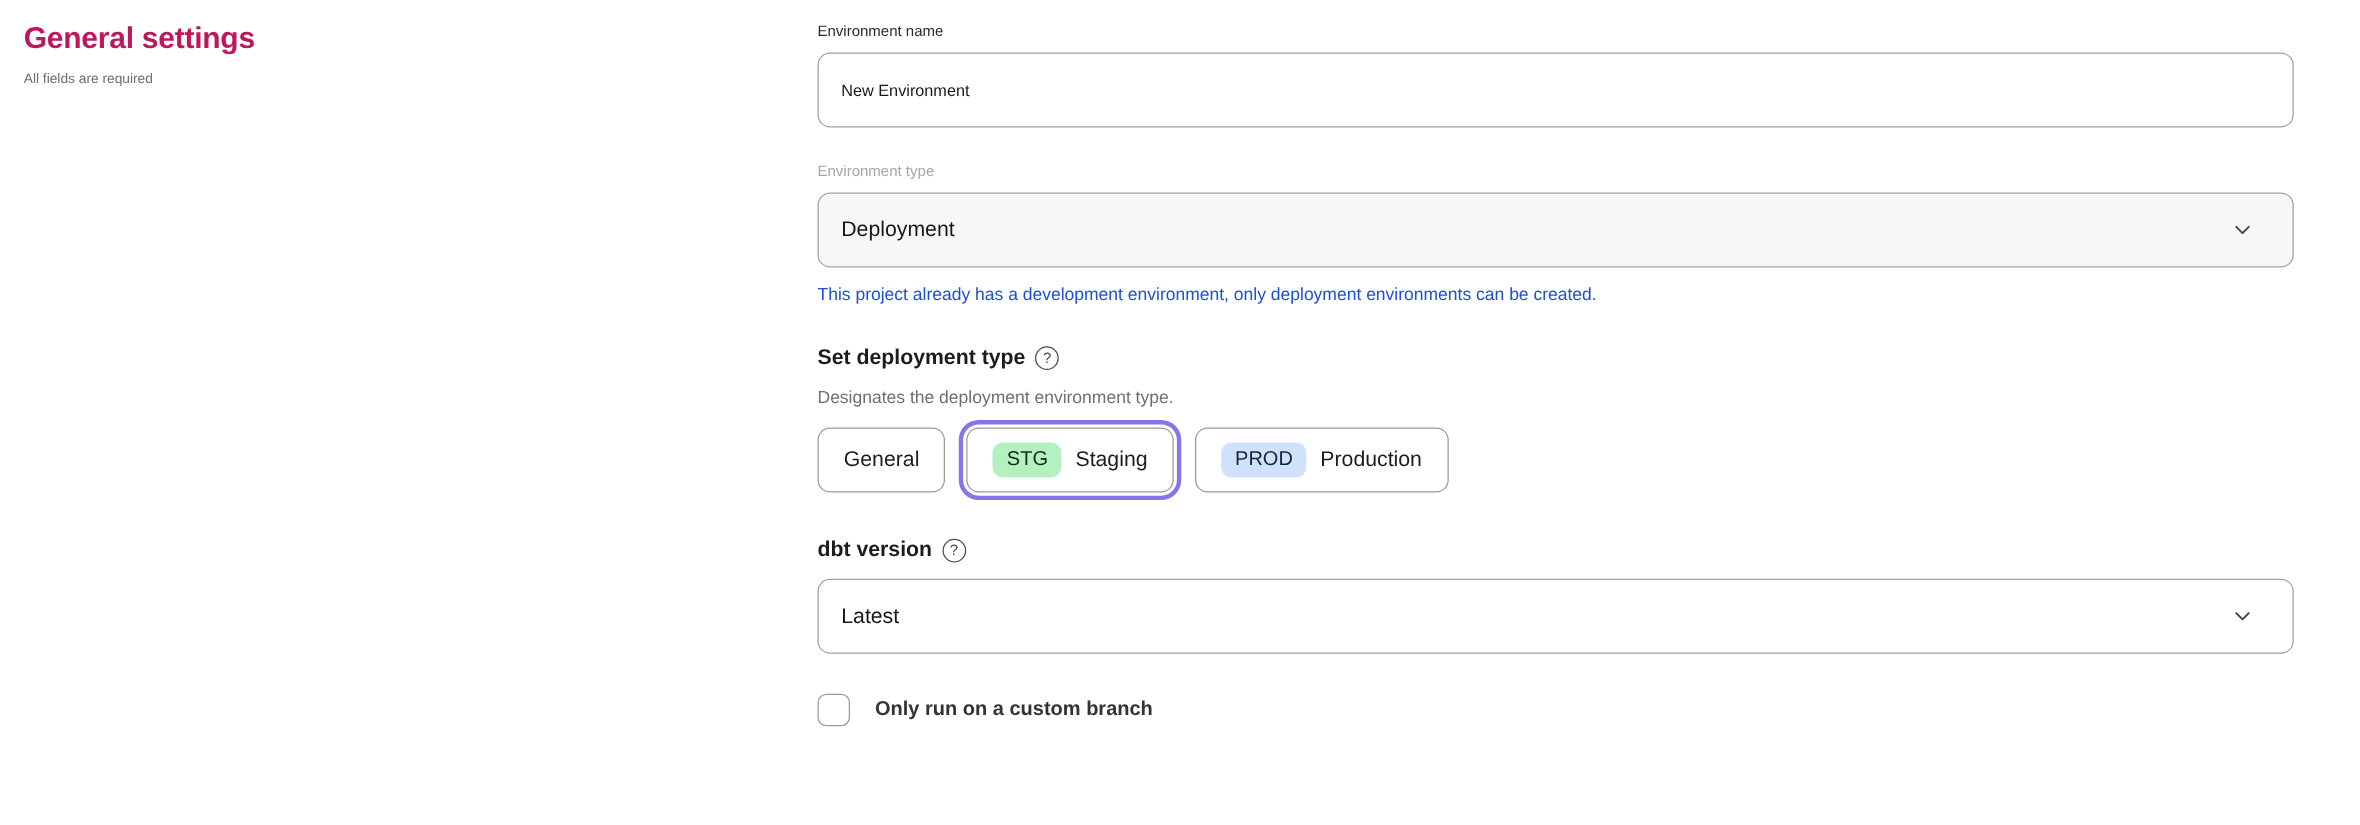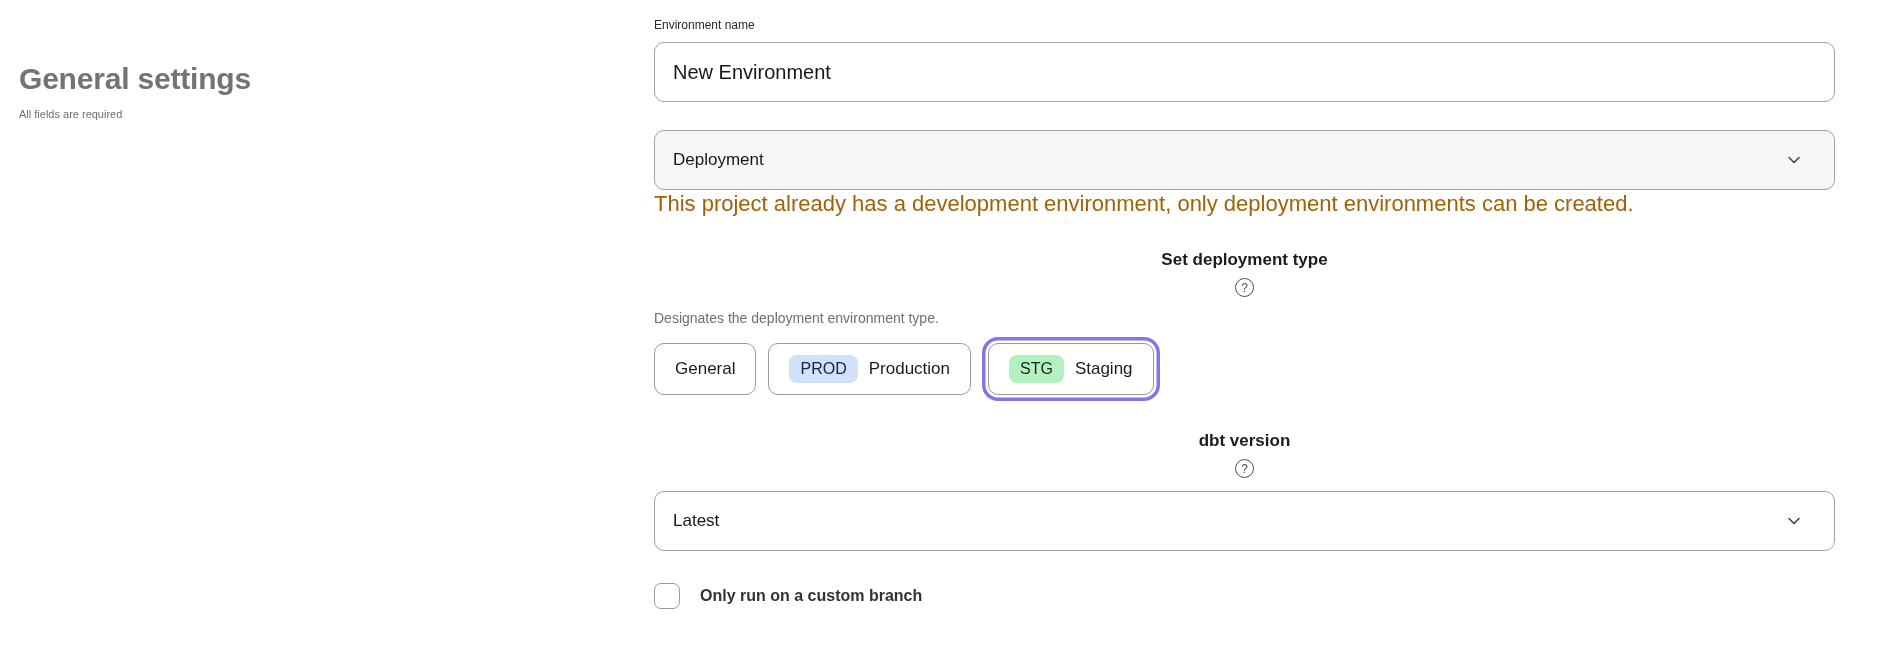--- a/index.html
+++ b/index.html
@@ -8,54 +8,54 @@
     background: #ffffff;
     font-family: "Liberation Sans", sans-serif;
     color: #1f1f1f;
     overflow: hidden;
   }
   .layout { display: flex; width: 1888px; }
 
   
   .left-col { width: 654px; padding: 17px 40px 0 19px; }
   .page-title {
-    font-size: 30px; font-weight: 700; color: #737373;
-    letter-spacing: -0.2px; line-height: 1.2; margin-top: 44px;
+    font-size: 24px; font-weight: 700; color: #be185d;
+    letter-spacing: -0.2px; line-height: 1.2;
   }
   .page-subtitle { margin-top: 11px; font-size: 11px; color: #6e6e6e; }
 
   
   .form-col { width: 1181px; padding-top: 18px; }
 
   .field-label { font-size: 12px; font-weight: 500; color: #2b2b2b; margin-bottom: 10px; }
   .field-label.disabled { color: #a6a6a6; }
 
   .text-input, .select {
     width: 100%; height: 60px;
     border: 1px solid #a2a2a2; border-radius: 10px;
     background: #ffffff;
     display: flex; align-items: center;
     padding: 0 18px;
     font-size: 17px; color: #171717;
   }
   .text-input input {
     border: none; outline: none; width: 100%;
-    font-size: 20px; color: #171717;
+    font-size: 13px; color: #171717;
     font-family: "Liberation Sans", sans-serif;
     background: transparent;
   }
   .select { justify-content: space-between; cursor: pointer; }
   .select.disabled { background: #f7f7f7; cursor: default; }
   .chevron { width: 18px; height: 18px; flex: 0 0 auto; margin-right: 13px; }
 
-  .helper { margin-top: 1px; font-size: 22px; color: #a16207; }
+  .helper { margin-top: 13px; font-size: 14px; color: #1d4ed8; }
 
   .section-heading {
     display: flex; align-items: center; gap: 8px;
-    font-size: 17px; font-weight: 700; color: #1c1c1c; flex-direction: column;
+    font-size: 17px; font-weight: 700; color: #1c1c1c;
   }
   .help-icon {
     width: 19px; height: 19px; border: 1.4px solid #4c4c4c; border-radius: 50%;
     display: inline-flex; align-items: center; justify-content: center;
     font-size: 12px; font-weight: 400; color: #4c4c4c; cursor: pointer;
   }
   .section-desc { margin-top: 13px; font-size: 14px; color: #6f6f6f; }
 
   .mt-name { margin-top: 0; }
   .mt-type { margin-top: 28px; }
@@ -103,46 +103,47 @@
   <div class="form-col">
 
     <div class="field mt-name">
       <div class="field-label">Environment name</div>
       <div class="text-input">
         <input type="text" value="New Environment" style="">
       </div>
     </div>
 
     <div class="field mt-type">
+      <div class="field-label disabled">Environment type</div>
       <div class="select disabled">
         <span>Deployment</span>
         <svg class="chevron" viewBox="0 0 18 18">
           <polyline points="4,6.5 9,11.5 14,6.5" fill="none" stroke="#454545" stroke-width="1.6" stroke-linecap="round" stroke-linejoin="round"></polyline>
         </svg>
       </div>
       <div class="helper">This project already has a development environment, only deployment environments can be created.</div>
     </div>
 
     <div class="field mt-deploy">
       <div class="section-heading">
         <span>Set deployment type</span>
         <span class="help-icon">?</span>
       </div>
       <div class="section-desc">Designates the deployment environment type.</div>
       <div class="btn-row">
         <button class="type-btn">
           <span>General</span>
         </button>
+        <button class="type-btn selected">
+          <span class="badge stg">STG</span>
+          <span>Staging</span>
+        </button>
         <button class="type-btn">
           <span class="badge prod">PROD</span>
           <span>Production</span>
-        </button>
-        <button class="type-btn selected">
-          <span class="badge stg">STG</span>
-          <span>Staging</span>
         </button>
       </div>
     </div>
 
     <div class="field mt-version">
       <div class="section-heading">
         <span>dbt version</span>
         <span class="help-icon">?</span>
       </div>
       <div class="select" style="margin-top:13px">

